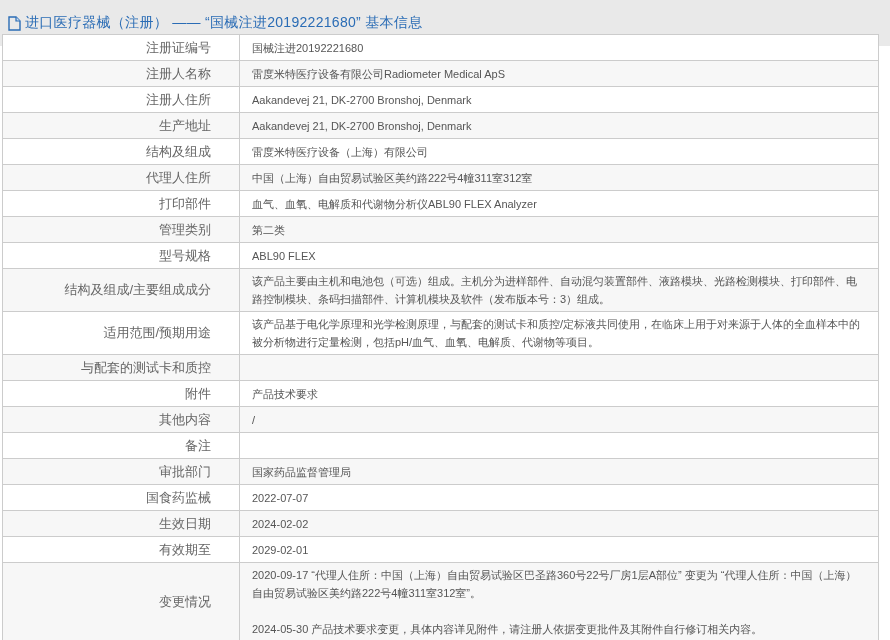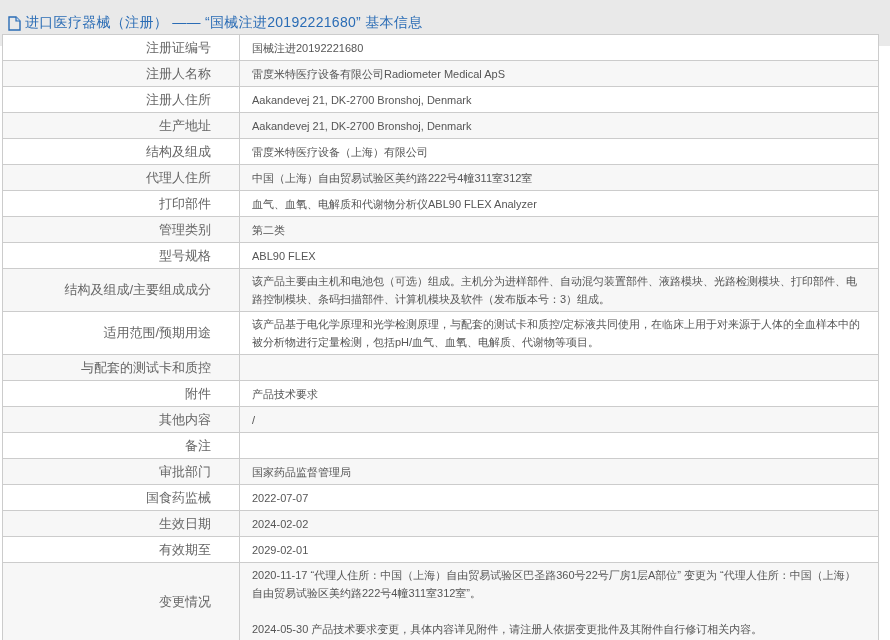--- a/index.html
+++ b/index.html
@@ -118,21 +118,21 @@
     <div class="cell-label">生效日期</div>
     <div class="cell-value">2024-02-02</div>
   </div>
   <div class="row">
     <div class="cell-label">有效期至</div>
     <div class="cell-value">2029-02-01</div>
   </div>
   <div class="row">
     <div class="cell-label">变更情况</div>
     <div class="cell-value" style="display:block;">
-      <div class="para">2020-11-17 “代理人住所：中国（上海）自由贸易试验区巴圣路360号22号厂房1层A部位” 变更为 “代理人住所：中国（上海）自由贸易试验区美约路222号4幢311室312室”。</div>
+      <div class="para">2020-09-17 “代理人住所：中国（上海）自由贸易试验区巴圣路360号22号厂房1层A部位” 变更为 “代理人住所：中国（上海）自由贸易试验区美约路222号4幢311室312室”。</div>
       <div class="para">2024-05-30 产品技术要求变更，具体内容详见附件，请注册人依据变更批件及其附件自行修订相关内容。</div>
     </div>
   </div>
   <div class="row">
     <div class="cell-label">
       <span class="note-icon">
         <svg viewBox="0 0 11 13" width="11" height="13">
           <circle cx="5.5" cy="5" r="4.2" fill="#3a3a3a"></circle>
           <rect x="3.6" y="9" width="3.8" height="1.6" rx="0.6" fill="#3a3a3a"></rect>
           <rect x="4.3" y="10.8" width="2.4" height="1.2" rx="0.5" fill="#3a3a3a"></rect>

